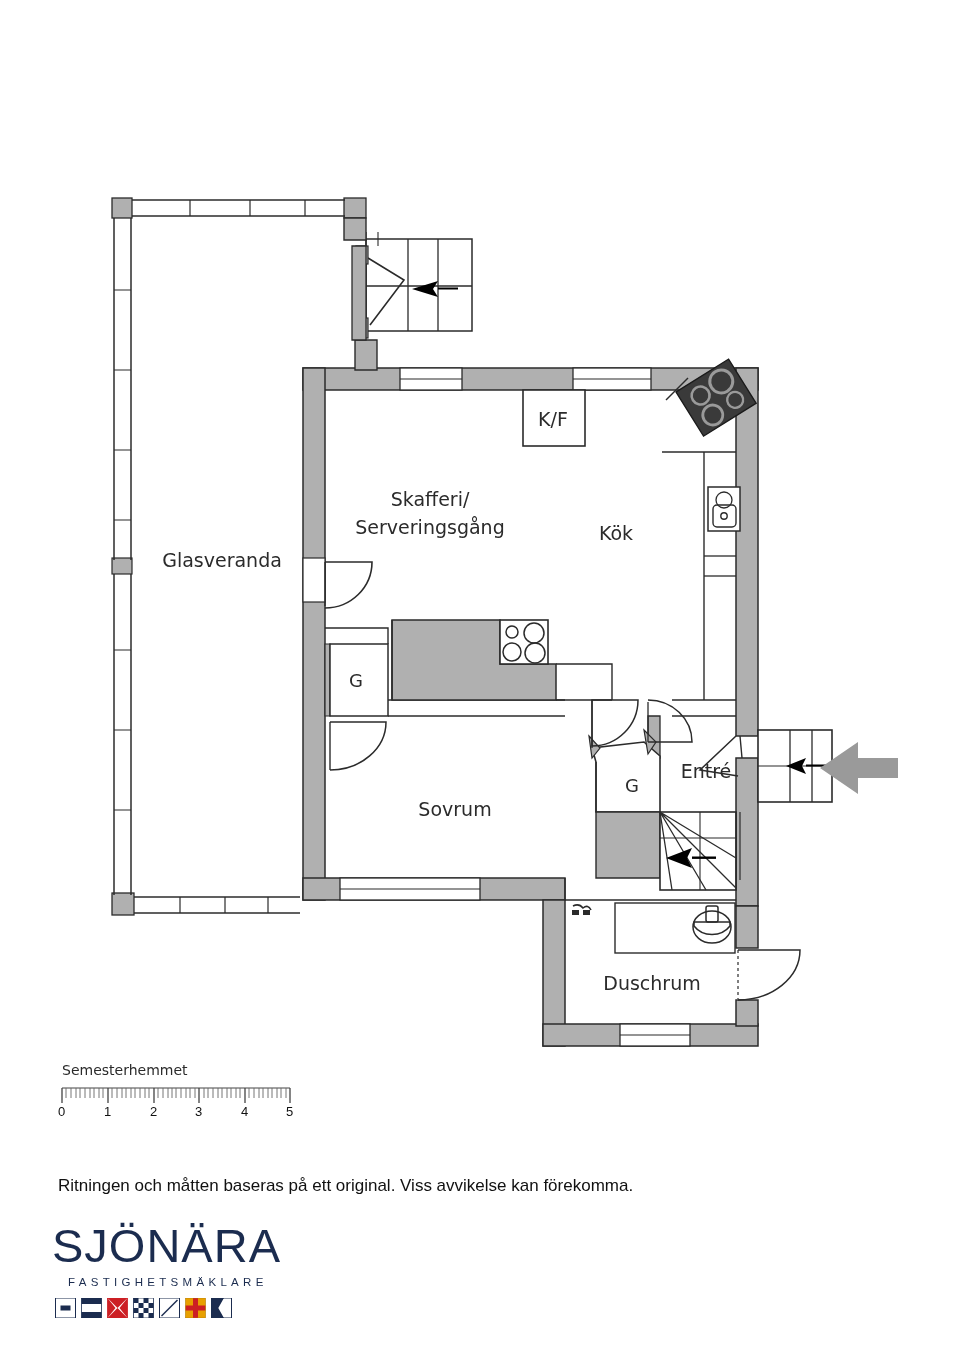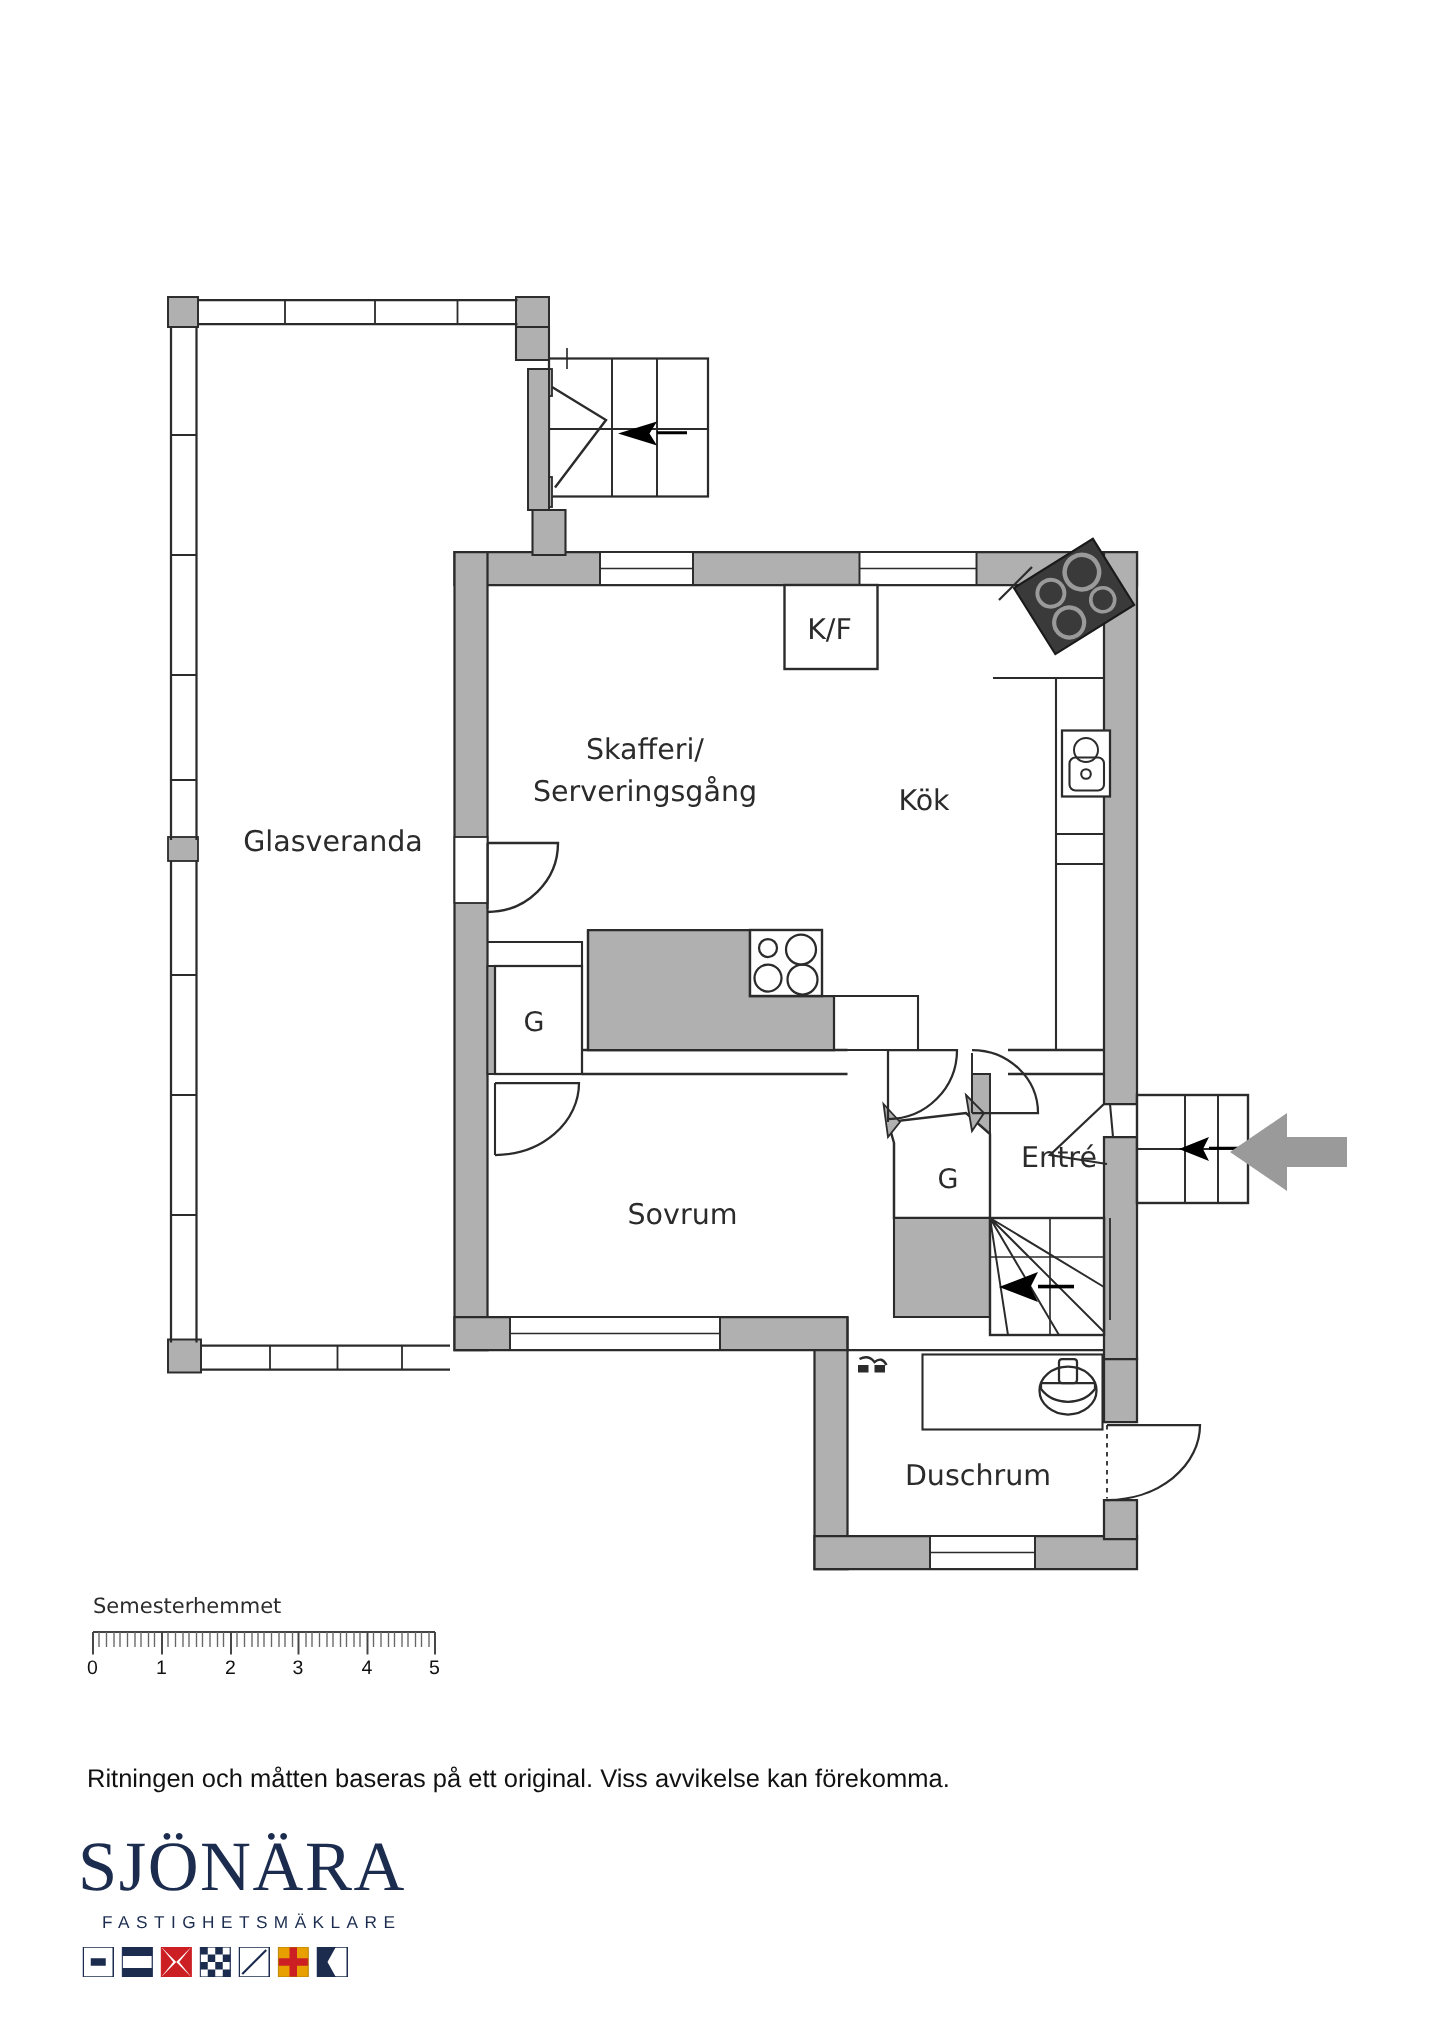--- a/index.html
+++ b/index.html
@@ -15,21 +15,21 @@
   .caption-text{
     position:absolute;font-size:17px;color:#111;white-space:nowrap;
     font-family:"Liberation Sans", sans-serif;
   }
   .scale-num{
     position:absolute;font-size:13px;color:#111;
     font-family:"Liberation Sans", sans-serif;
   }
   .logo-wrap{position:absolute;left:52px;top:1222px;width:260px;}
   .logo-name{
-    font-family:Liberation Serif, serif;
+    font-family:Liberation Sans, sans-serif;
     font-size:47px;letter-spacing:1px;color:#1b2c4f;line-height:1;
     font-weight:400;
   }
   .logo-sub{
     font-family:"Liberation Sans", sans-serif;
     font-size:11.5px;letter-spacing:4.3px;color:#1b2c4f;
     margin-top:7px;margin-left:16px;
   }
   .flags{display:flex;gap:5px;margin-top:10px;margin-left:3px;}
   .flag{width:21px;height:20px;box-sizing:border-box;}

